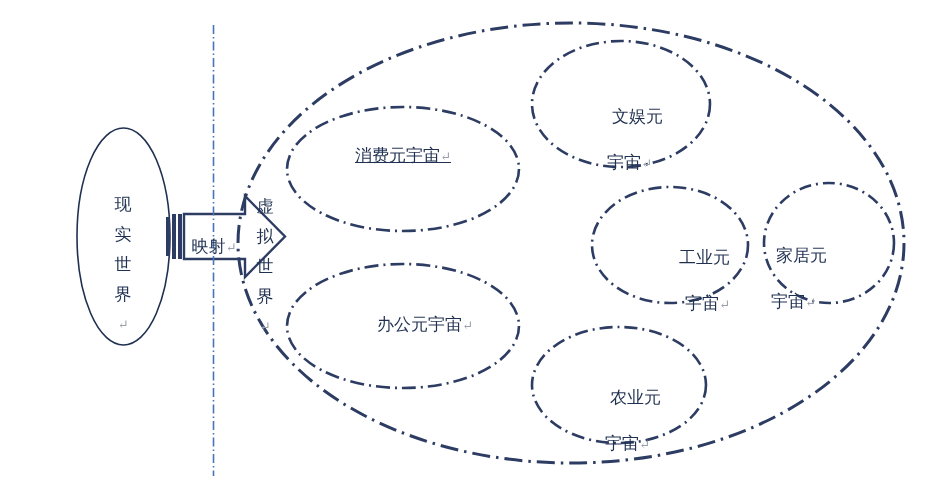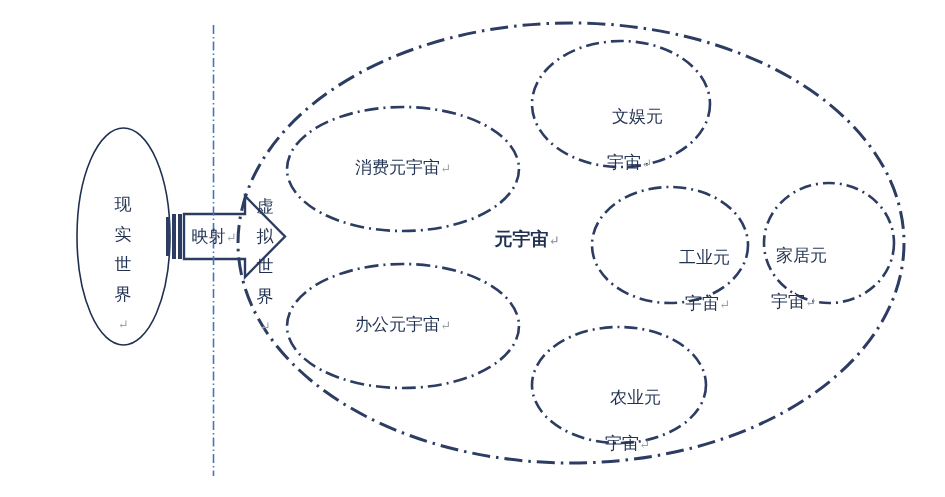--- a/index.html
+++ b/index.html
@@ -111,42 +111,41 @@
   <div class="vertical-text" style="left: 97px; top: 190px; width: 52px;">
     <span>现</span>
     <span>实</span>
     <span>世</span>
     <span>
         <span>界</span>
         <span class="pilcrow">↵</span>
       </span>
   </div>
 
-  <div class="lbl" style="left: 182px; top: 226px; width: 64px; text-align: center;"><span>映射</span><span class="pilcrow">↵</span></div>
+  <div class="lbl" style="left: 182px; top: 236px; width: 64px; text-align: center;"><span>映射</span><span class="pilcrow">↵</span></div>
 
   <div class="vertical-text" style="left: 250px; top: 192px; width: 30px;">
     <span>虚</span>
     <span>拟</span>
     <span>世</span>
     <span>
         <span>界</span>
         <span class="pilcrow">↵</span>
       </span>
   </div>
 
-  <div class="lbl bold-center" style="left: 472px; top: 228px; width: 110px;"><span>元宇宙</span><span class="pilcrow">↵</span></div>
 
-  <div class="lbl" style="left: 333px; top: 157px; width: 140px;"><span>消费元宇宙</span><span class="pilcrow">↵</span></div>
+  <div class="lbl" style="left: 333px; top: 145px; width: 140px; text-decoration: underline;"><span>消费元宇宙</span><span class="pilcrow">↵</span></div>
 
   <div class="lbl two-line" style="left: 561px; top: 82px; width: 120px;">
     <span class="sq">文娱元</span><br>
     <span>宇宙</span><span class="pilcrow">↵</span>
   </div>
 
-  <div class="lbl" style="left: 333px; top: 314px; width: 140px;"><span>办公元宇宙</span><span class="pilcrow">↵</span></div>
+  <div class="lbl" style="left: 333px; top: 314px; width: 140px; text-align: right;"><span>办公元宇宙</span><span class="pilcrow">↵</span></div>
 
   <div class="lbl two-line" style="left: 610px; top: 223px; width: 120px; text-align: right;">
     <span class="sq">工业元</span><br>
     <span>宇宙</span><span class="pilcrow">↵</span>
   </div>
 
   <div class="lbl two-line" style="left: 725px; top: 221px; width: 120px;">
     <span class="sq">家居元</span><br>
     <span>宇宙</span><span class="pilcrow">↵</span>
   </div>

